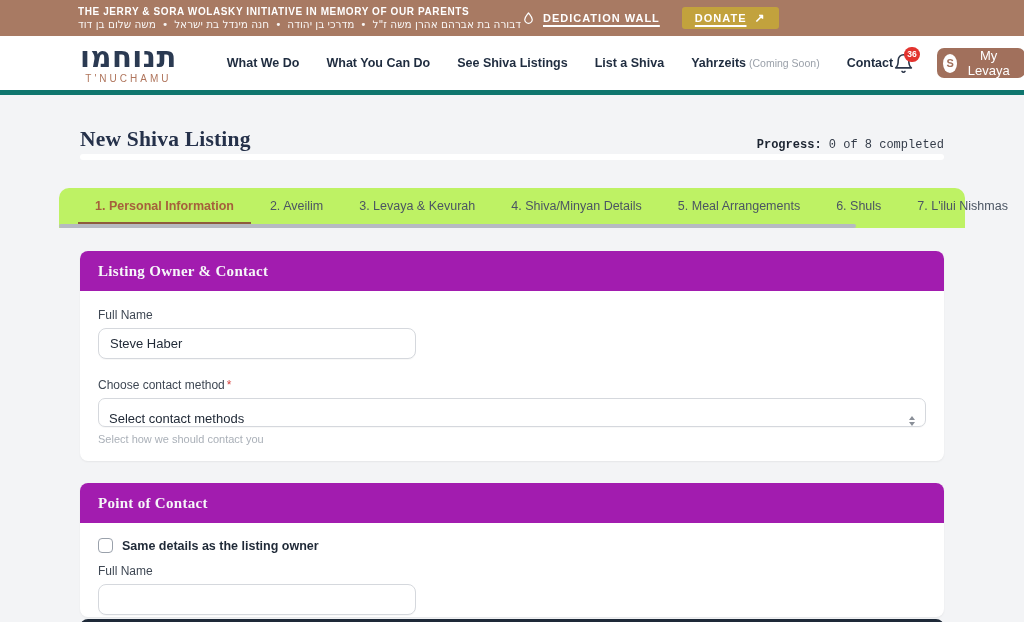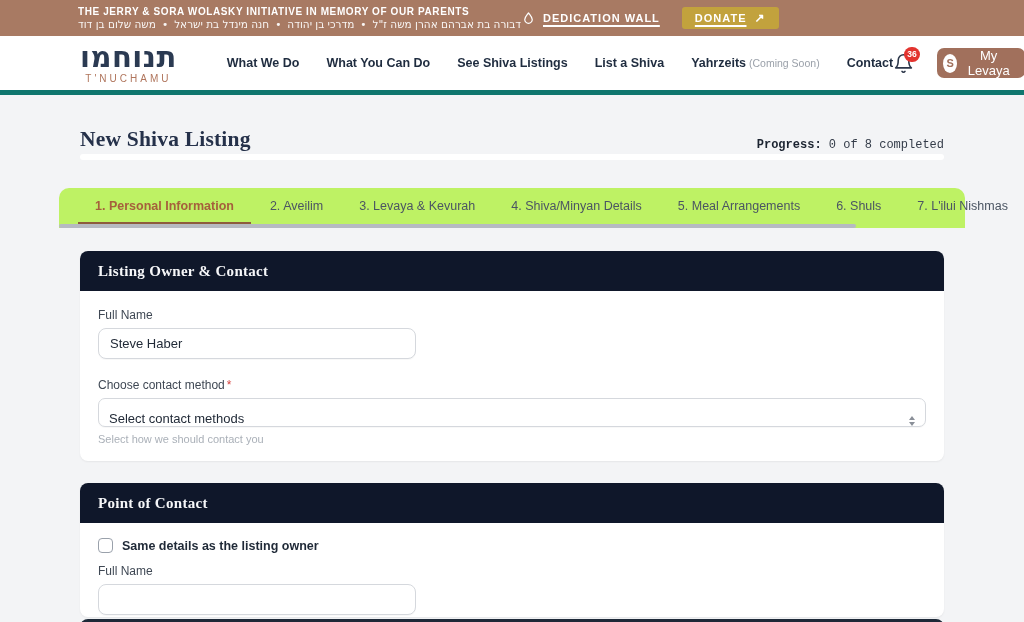--- a/index.html
+++ b/index.html
@@ -60,21 +60,21 @@
   .tab { padding:11px 17px 9px; font-size:12.5px; color:#4b5563; white-space:nowrap; cursor:pointer;
          border-bottom:2px solid transparent; }
   .tab.active { color:#a5603c; font-weight:600; border-bottom-color:#8d5b3c; }
   .tabs-scroll-track { height:4px; }
   .tabs-scroll-thumb { height:4px; width:88%; background:#b6bac1; border-radius:3px; cursor:grab; }
 
   
   .card { background:#ffffff; border-radius:8px; overflow:hidden; box-shadow:0 1px 2px rgba(0,0,0,.06); }
   .card-1 { margin-top:23px; }
   .card-2 { margin-top:22px; }
-  .card-header { height:40px; background:#0f172a; display:flex; align-items:center; padding:0 18px; }
+  .card-header { height:40px; background:#a21caf; display:flex; align-items:center; padding:0 18px; }
   .card-header h2 { font-family:"Liberation Serif","DejaVu Serif",serif; font-size:15px; font-weight:700;
                     color:#f6f7f9; letter-spacing:.3px; }
   .card-body { padding:17px 18px 16px; }
   .card-2 .card-body { padding:15px 18px 2px; }
   .field-label { display:block; font-size:12px; color:#3f4854; font-weight:500; margin-bottom:6px; }
   .req { color:#d64541; margin-left:2px; }
   .text-input { width:318px; height:31px; border:1px solid #d5d8dd; border-radius:8px; padding:0 11px;
                 font-size:13px; color:#222b38; background:#fff; font-family:inherit; outline:none;
                 box-shadow:0 1px 1px rgba(0,0,0,.03); }
   .gap-19 { height:19px; }

